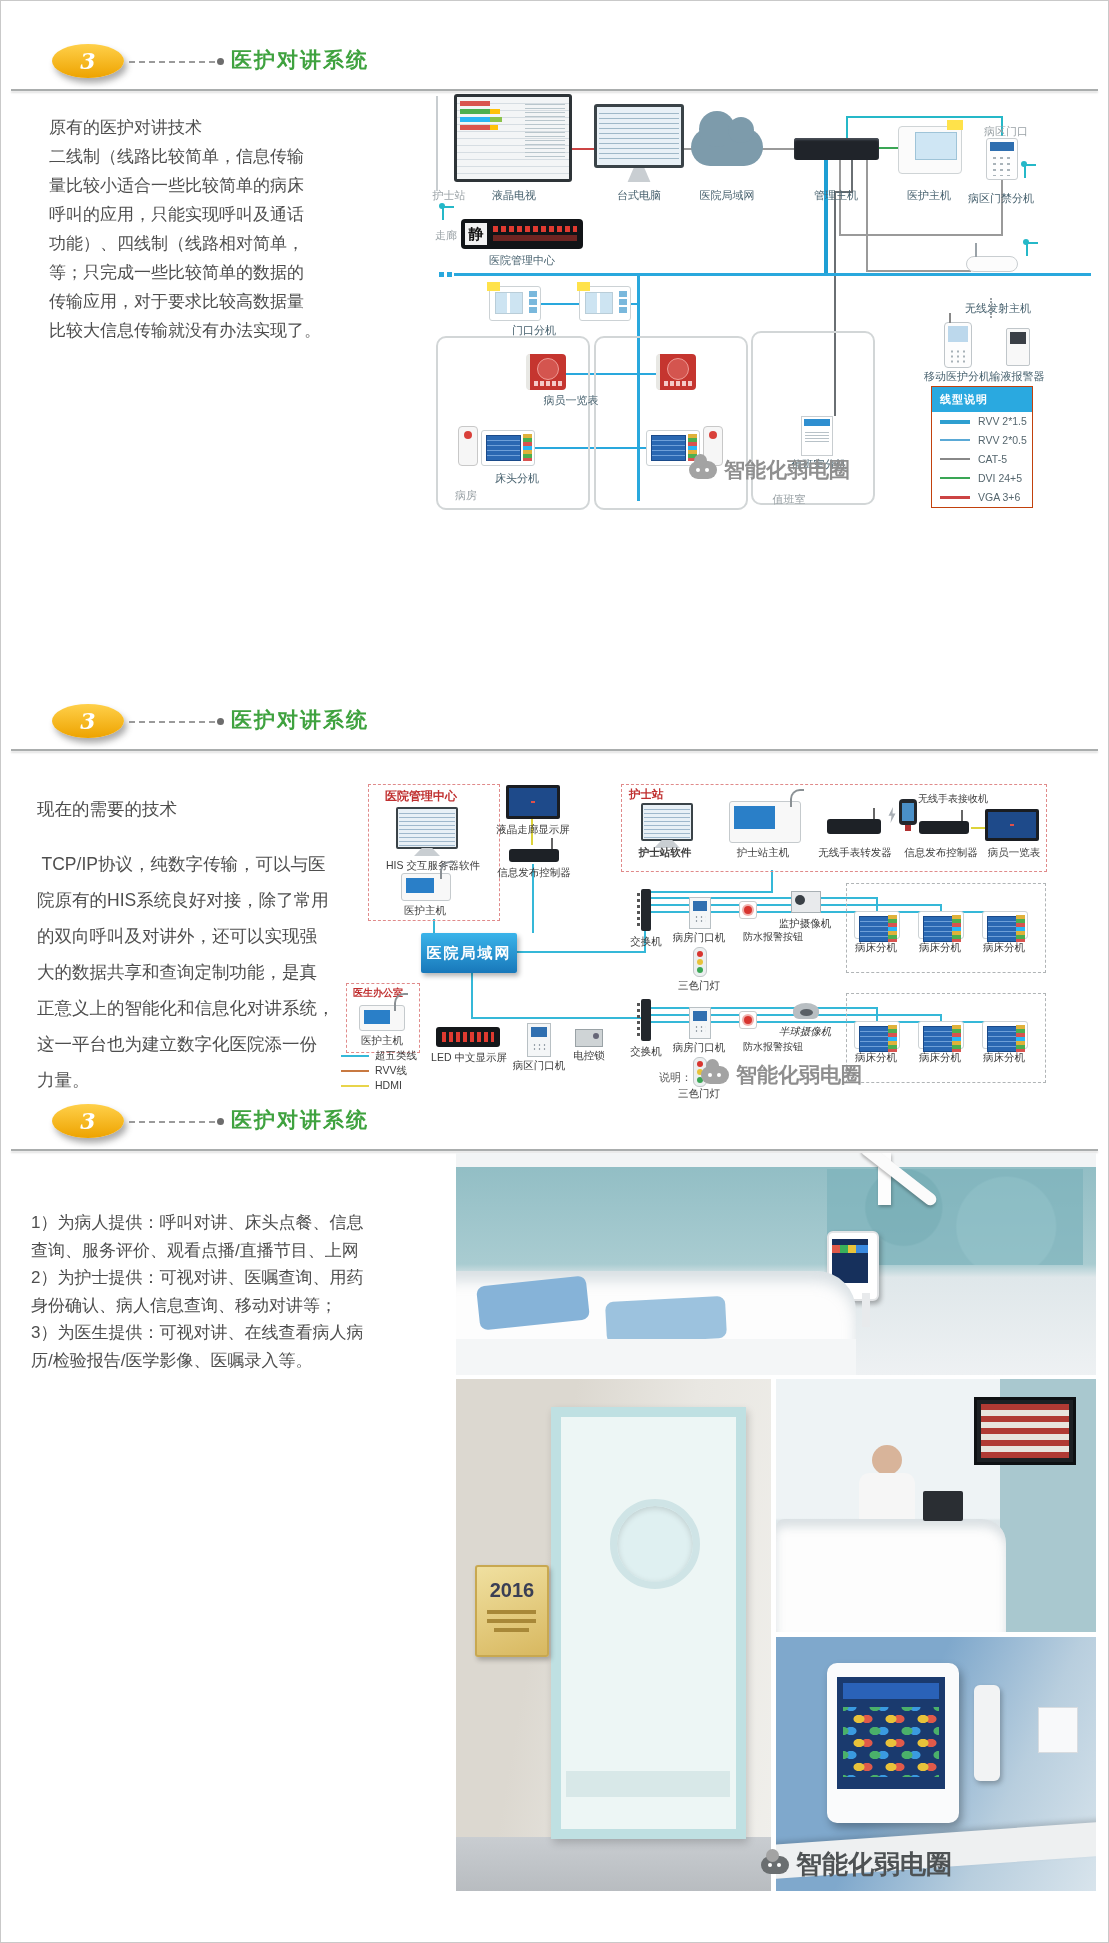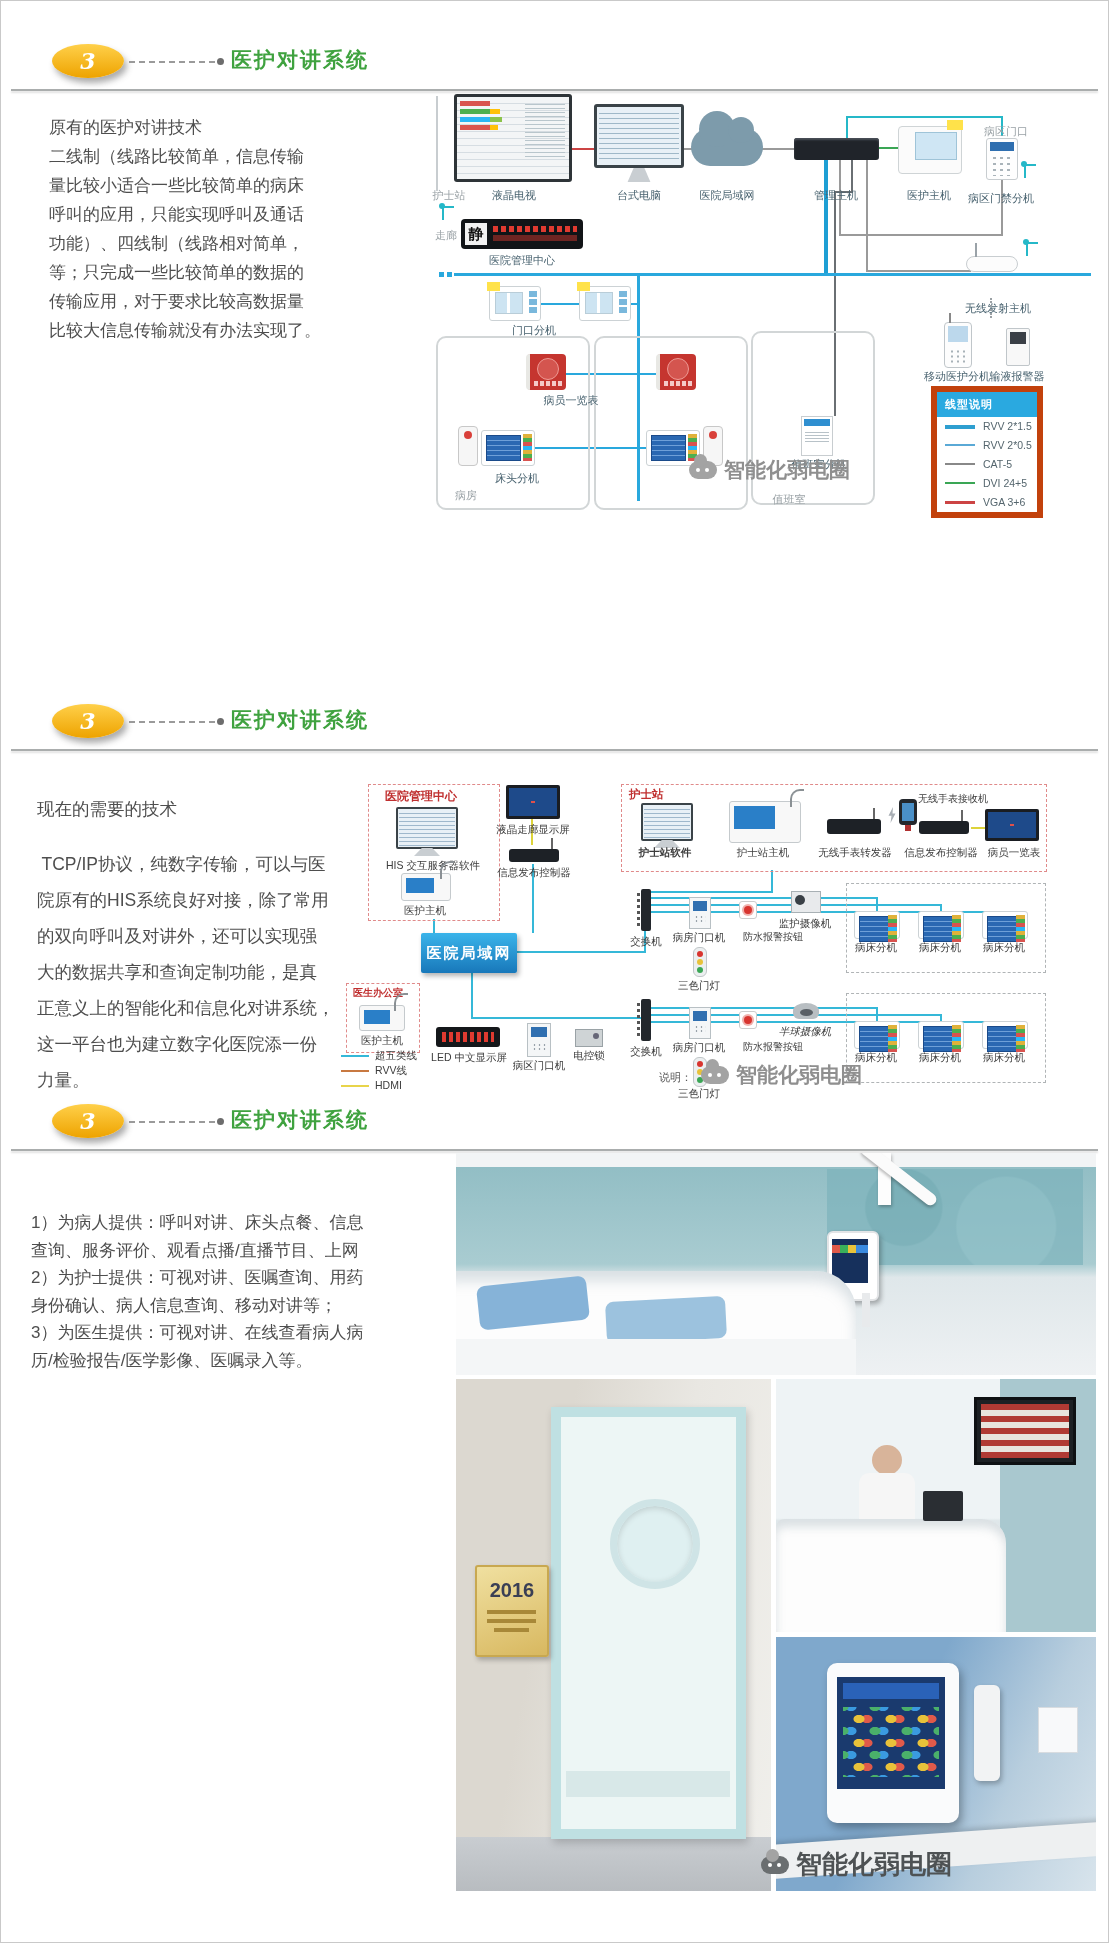--- a/index.html
+++ b/index.html
@@ -72,21 +72,21 @@
   .inful::before{content:'';position:absolute;left:3px;top:3px;right:3px;height:12px;background:#3a3f46;}
   .ledb{position:absolute;background:#111417;border-radius:4px;}
   .ledb::before{content:'静';position:absolute;left:4px;top:4px;bottom:4px;width:22px;background:#f2f2f2;color:#111;
         font-weight:bold;font-size:15px;display:flex;align-items:center;justify-content:center;}
   .ledb::after{content:'';position:absolute;left:32px;right:6px;top:7px;height:6px;
         background:repeating-linear-gradient(90deg,#e03a30 0 5px,rgba(0,0,0,0) 5px 8px);box-shadow:0 9px 0 0 rgba(224,58,48,.45);}
   .hook{position:absolute;border-left:2px solid #25b8c8;border-top:2px solid #25b8c8;width:10px;height:12px;}
   .hook::before{content:'';position:absolute;left:-5px;top:-5px;width:6px;height:6px;background:#25b8c8;border-radius:50%;}
   .dotv{position:absolute;border-left:2px dotted #9aa0a4;}
   
-  .legend1{position:absolute;background:#fff;border:6px solid #c2410c;}
+  .legend1{position:absolute;background:#fff;border:1px solid #c2410c;}
   .legend1 .hd{background:#2aa9e0;color:#fff;font-size:11px;font-weight:bold;padding:5px 8px;letter-spacing:1px;}
   .legend1 .row{position:relative;height:19px;}
   .legend1 .samp{position:absolute;left:8px;top:8px;width:30px;}
   .legend1 .lab{position:absolute;left:46px;top:3px;font-size:10.5px;color:#55666e;}
   
   .pc2{position:absolute;background:#e8f0f6;border:2px solid #3a4348;border-radius:2px;}
   .pc2::before{content:'';position:absolute;inset:1px;background:repeating-linear-gradient(rgba(0,0,0,0) 0 3px,#9fb8cc 3px 4px);}
   .pc2::after{content:'';position:absolute;left:50%;bottom:-9px;transform:translateX(-50%);width:26px;height:8px;background:#c9ced2;clip-path:polygon(30% 0,70% 0,100% 100%,0 100%);}
   .console{position:absolute;background:#f8f8f8;border:1px solid #c5cacd;border-radius:3px;}
   .console::before{content:'';position:absolute;left:4px;top:4px;width:58%;height:58%;background:#2a7fc8;}

